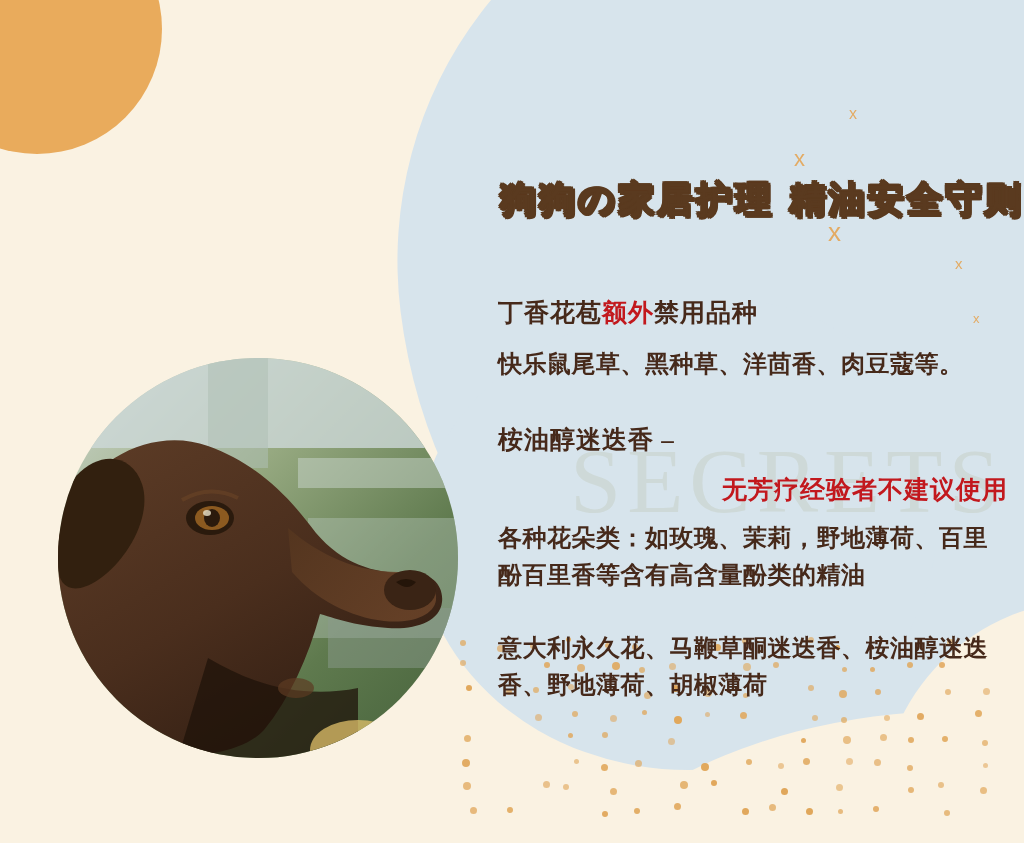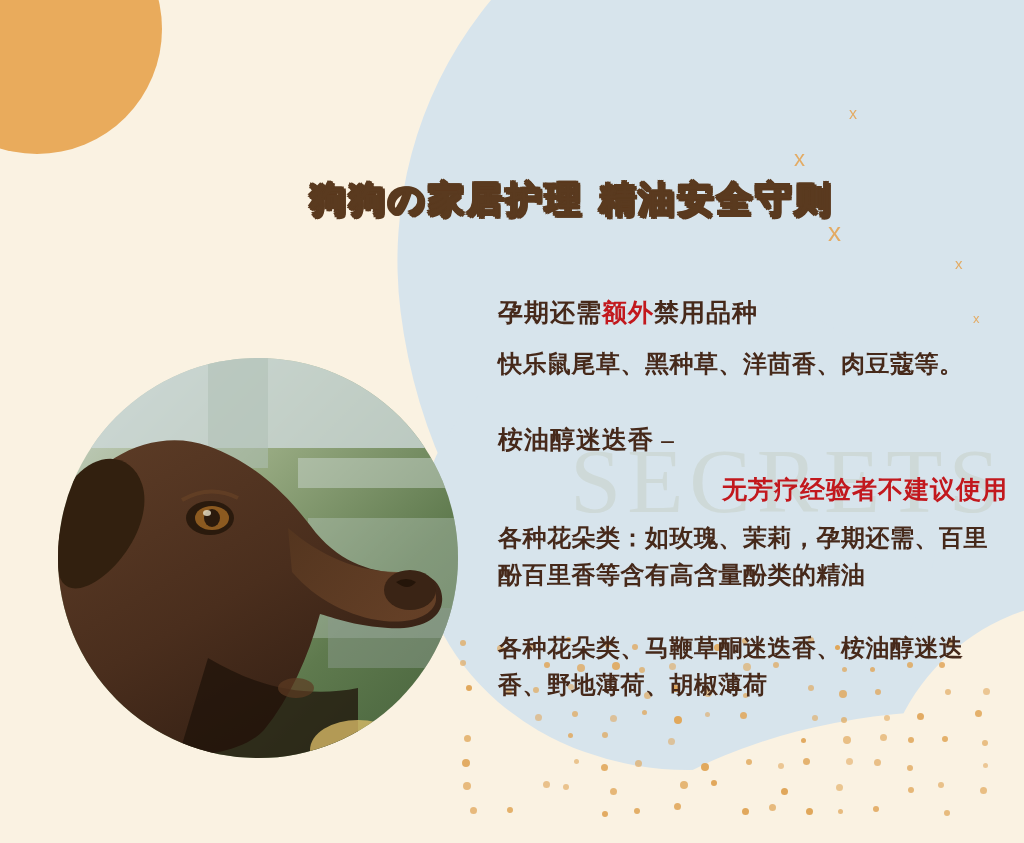--- a/index.html
+++ b/index.html
@@ -105,21 +105,21 @@
     font-family:"DejaVu Sans", sans-serif;
     font-weight:bold;
     font-size:62px;
     letter-spacing:1px;
     color:#9fb05f;
     text-shadow:2px 2px 0 #9fb05f, -1px -1px 0 #9fb05f;
   }
   .subtitle{
     position:absolute;
     left:0; top:176px; width:1024px;
-    text-align:center;
+    text-align:right;
     padding-left:120px;
     font-family:"DejaVu Sans", sans-serif;
     font-weight:bold;
     font-size:36px;
     letter-spacing:3px;
     color:#5a3a1f;
     text-shadow:
        2px 0 0 #5a3a1f, -2px 0 0 #5a3a1f,
        0 2px 0 #5a3a1f, 0 -2px 0 #5a3a1f,
        2px 2px 0 #5a3a1f, -2px -2px 0 #5a3a1f;
@@ -356,32 +356,32 @@
       <path d="M150 300 C 200 330, 250 340, 300 330 L 300 400 L 120 400 Z" fill="#1f1309" opacity="0.75"></path>
       <ellipse cx="238" cy="330" rx="18" ry="10" fill="#5d3a22" opacity="0.7"></ellipse>
 
       <ellipse cx="300" cy="392" rx="48" ry="30" fill="#e0c06a" opacity="0.75"></ellipse>
     </svg>
   </div>
 
   <div class="content">
 
     <div class="block">
-      <div class="heading"><span>孕期还需</span><span class="red">额外</span><span>禁用品种</span></div>
+      <div class="heading"><span>丁香花苞</span><span class="red">额外</span><span>禁用品种</span></div>
       <div class="para">快乐鼠尾草、黑种草、洋茴香、肉豆蔻等。</div>
     </div>
 
     <div class="gap-a"></div>
 
     <div class="block">
       <div class="heading"><span>桉油醇迷迭香 –</span><span class="red"></span><span></span></div>
       <div class="red-line">无芳疗经验者不建议使用</div>
-      <div class="para">各种花朵类：如玫瑰、茉莉，孕期还需、百里酚百里香等含有高含量酚类的精油</div>
+      <div class="para">各种花朵类：如玫瑰、茉莉，野地薄荷、百里酚百里香等含有高含量酚类的精油</div>
     </div>
 
     <div class="gap-c"></div>
 
     <div class="block">
-      <div class="para">各种花朵类、马鞭草酮迷迭香、桉油醇迷迭香、野地薄荷、胡椒薄荷</div>
+      <div class="para">意大利永久花、马鞭草酮迷迭香、桉油醇迷迭香、野地薄荷、胡椒薄荷</div>
     </div>
 
   </div>
 </div>
 
 </body></html>

